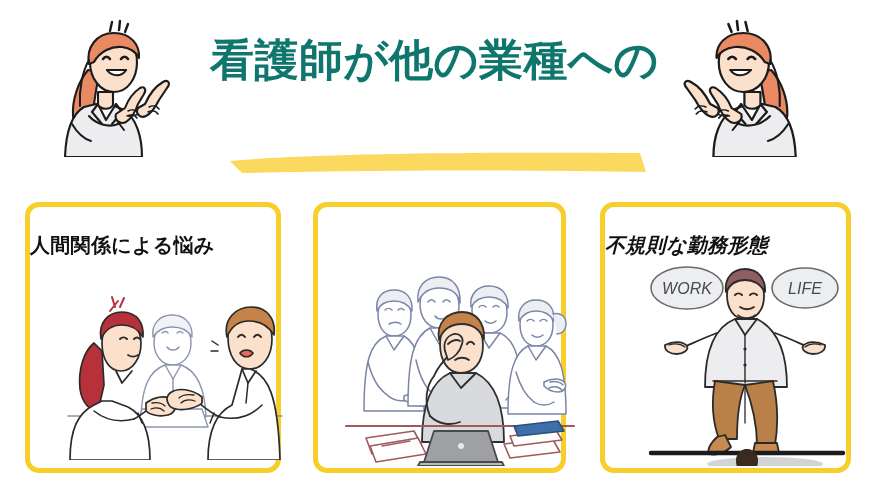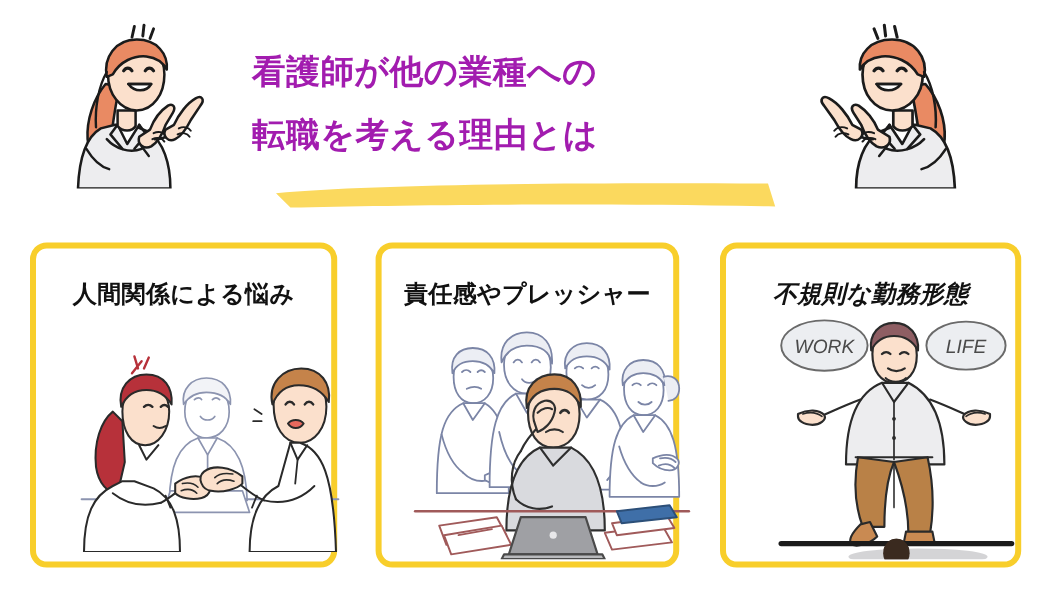--- a/index.html
+++ b/index.html
@@ -28,25 +28,25 @@
     height: 190px;
   }
   .title-block {
     position: absolute;
     left: 210px;
     top: 33px;
     width: 470px;
     text-align: left;
   }
   .title-line {
-    font-size: 28px;
+    font-size: 44px;
     line-height: 53px;
     font-weight: 900;
     letter-spacing: 0.5px;
-    color: #a21caf;
+    color: #0f766e;
     white-space: nowrap;
   }
   .brush {
     position: absolute;
     left: 228px;
     top: 152px;
     width: 420px;
     height: 22px;
   }
 
@@ -84,21 +84,20 @@
   }
   .card-1 { left: 25px;  width: 256px; }
   .card-2 { left: 313px; width: 253px; }
   .card-3 { left: 600px; width: 251px; font-style: italic; }
 
   .card-title {
     position: absolute;
     left: 0;
     top: 25px;
     width: 100%;
-    text-align: center;
     font-size: 20px;
     font-weight: 900;
     letter-spacing: 0.3px;
     color: #111111;
     white-space: nowrap;
   }
   .card-art {
     position: absolute;
     left: 0;
     bottom: 0;
@@ -161,21 +160,20 @@
           <path d="M116 100 C120 98 124 99 126 102" stroke-width="1.6"></path>
 
           <path d="M40 112 C46 122 52 127 59 129" stroke-width="2"></path>
           <path d="M86 110 L92 118" stroke-width="2"></path>
         </g>
       </svg>
     </div>
 
     <div class="title-block">
       <div class="title-line">看護師が他の業種への</div>
-      <div class="title-line">転職を考える理由とは</div>
     </div>
 
     <div class="brush">
       <svg viewBox="0 0 420 22" width="420" height="22" preserveAspectRatio="none">
         <path d="M2 9 C80 2 230 0 412 1 L418 20 C250 17 100 19 14 21 Z" fill="#FBD95E"></path>
       </svg>
     </div>
 
     <div class="hero-right">
       <svg viewBox="0 0 145 145" width="155" height="145" preserveAspectRatio="none">
@@ -271,21 +269,20 @@
               <path d="M144 110 C138 109 132 110 129 113" stroke-width="1.3"></path>
               <path d="M145 116 C139 114 134 115 131 118" stroke-width="1.3"></path>
               <path d="M164 128 L160 138" stroke-width="1.5"></path>
             </g>
           </g>
         </svg>
       </div>
     </div>
 
     <div class="card card-2">
-      <div class="card-title">責任感やプレッシャー</div>
       <div class="card-art art-2">
         <svg viewBox="0 0 243 200" width="100%" height="200">
           <g fill="none" stroke="#7b85a6" stroke-width="1.5" stroke-linecap="round" stroke-linejoin="round">
 
             <path d="M40 48 C40 36 47 29 56 29 C66 29 73 37 73 49 C73 62 66 70 56 70 C46 70 40 61 40 48 Z" fill="#ffffff"></path>
             <path d="M39 45 C37 31 45 24 56 24 C68 24 75 32 74 45 C70 38 64 35 56 35 C48 35 42 38 39 45 Z" fill="#eceef4"></path>
             <path d="M47 44 C49 42 52 42 54 44"></path>
             <path d="M60 44 C62 42 64 42 66 44"></path>
             <path d="M51 58 C55 56 60 56 63 58"></path>
             <path d="M48 70 C32 77 26 96 26 145 L86 145 C86 100 80 78 66 70 Z" fill="#ffffff"></path>

